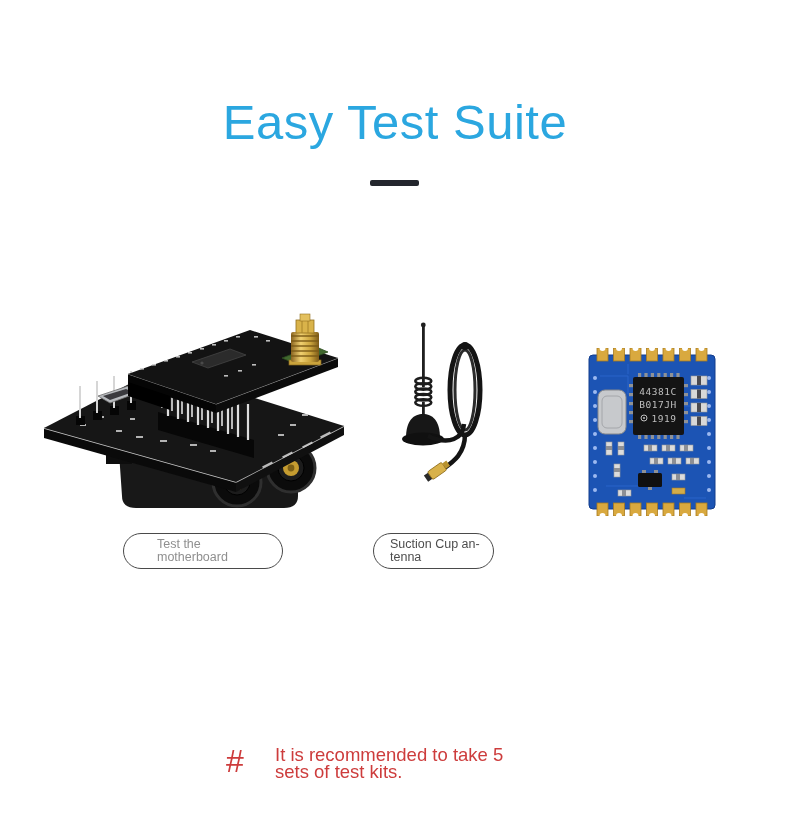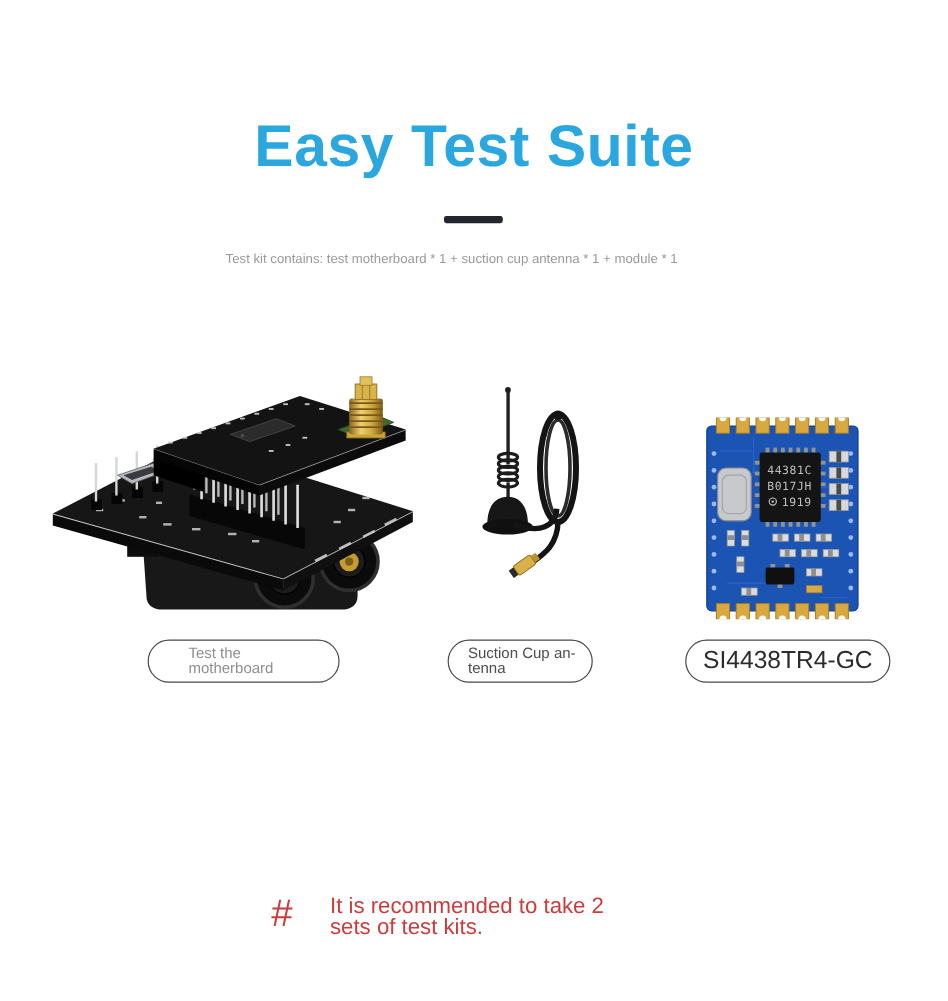--- a/index.html
+++ b/index.html
@@ -4,21 +4,21 @@
 <style>
   * { margin:0; padding:0; box-sizing:border-box; }
   html,body { background:#ffffff; }
   body { font-family:"Liberation Sans", sans-serif; }
   .canvas {
     position:relative; width:790px; height:834px; background:#ffffff;
     overflow:hidden; margin:0 auto;
   }
   .page-title {
     position:absolute; left:0; top:94px; width:100%;
-    text-align:center; font-size:49px; font-weight:700;
+    text-align:center; font-size:49px; font-weight:400;
     color:#2ba7e0; letter-spacing:0.5px;
   }
   .divider {
     position:absolute; left:370px; top:180px; width:49px; height:6px;
     background:#23262d; border-radius:2px;
   }
   .subtitle {
     position:absolute; left:188px; top:210px; width:394px;
     font-size:11px; line-height:13px; color:#9a9a9a;
   }
@@ -55,21 +55,20 @@
     font-size:18.5px; line-height:16.5px; color:#cd3c3c;
   }
 </style>
 </head>
 <body>
 
 <div class="canvas">
 
   <h1 class="page-title">Easy Test Suite</h1>
   <div class="divider"></div>
-  <p class="subtitle">Test kit contains: test motherboard * 1 + suction cup antenna * 1 + module * 1</p>
 
   <figure class="fig-board">
     <svg viewBox="0 0 308 200">
       <defs>
         <linearGradient id="gold" x1="0" y1="0" x2="1" y2="0">
           <stop offset="0" stop-color="#8a6420"></stop>
           <stop offset="0.35" stop-color="#f0d070"></stop>
           <stop offset="0.7" stop-color="#caa33c"></stop>
           <stop offset="1" stop-color="#7c5a18"></stop>
         </linearGradient>
@@ -406,22 +405,18 @@
   </figure>
 
   <div class="pill pill-2">
     <span class="line1">Suction Cup an-</span>
     <span class="line2">tenna</span>
   </div>
   <div class="pill pill-1">
     <span class="line1">Test the</span>
     <span class="line2">motherboard</span>
   </div>
-  <div class="pill pill-3">
-    <span class="line1">SI4438TR4-GC</span>
-
-  </div>
 
 
   <span class="note-hash">#</span>
-  <p class="note-text">It is recommended to take 2 sets of test kits.</p>
+  <p class="note-text">It is recommended to take 5 sets of test kits.</p>
 
 </div>
 
 </body></html>

